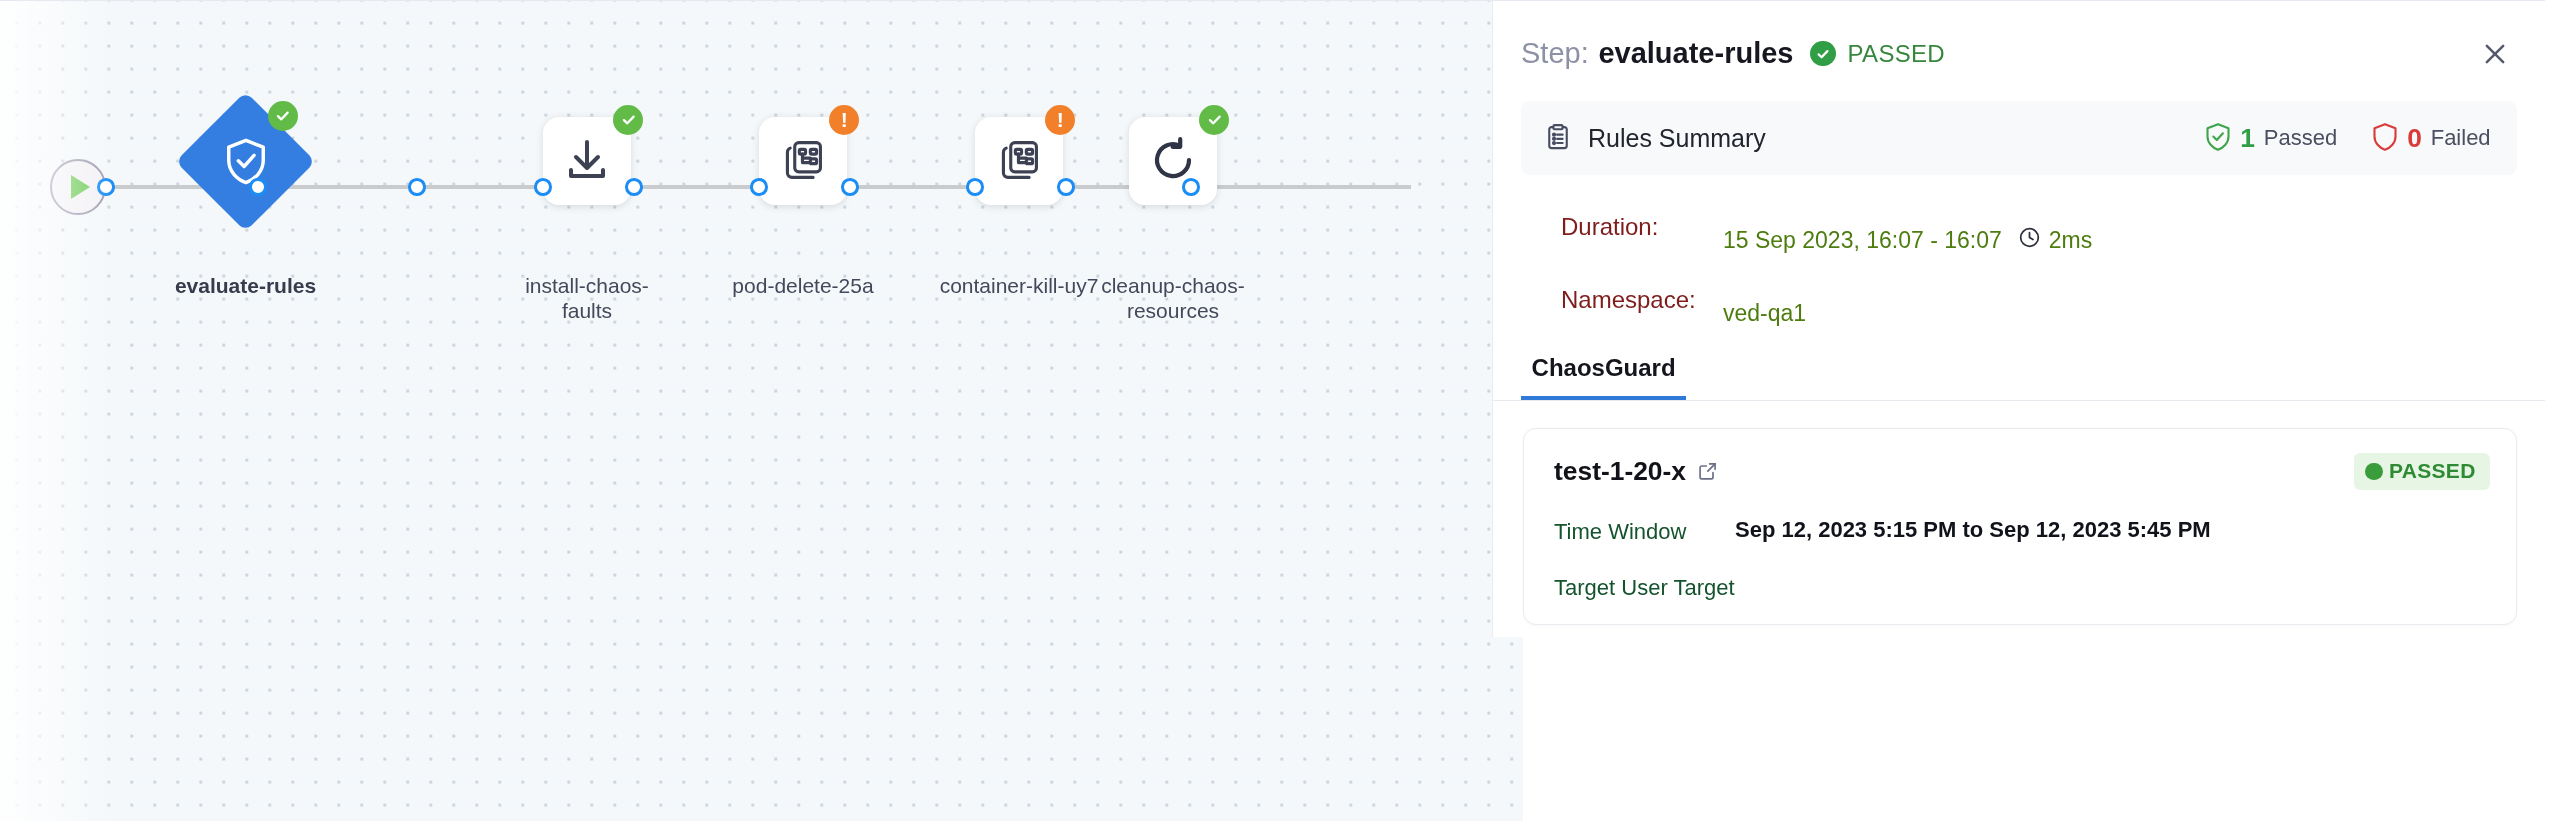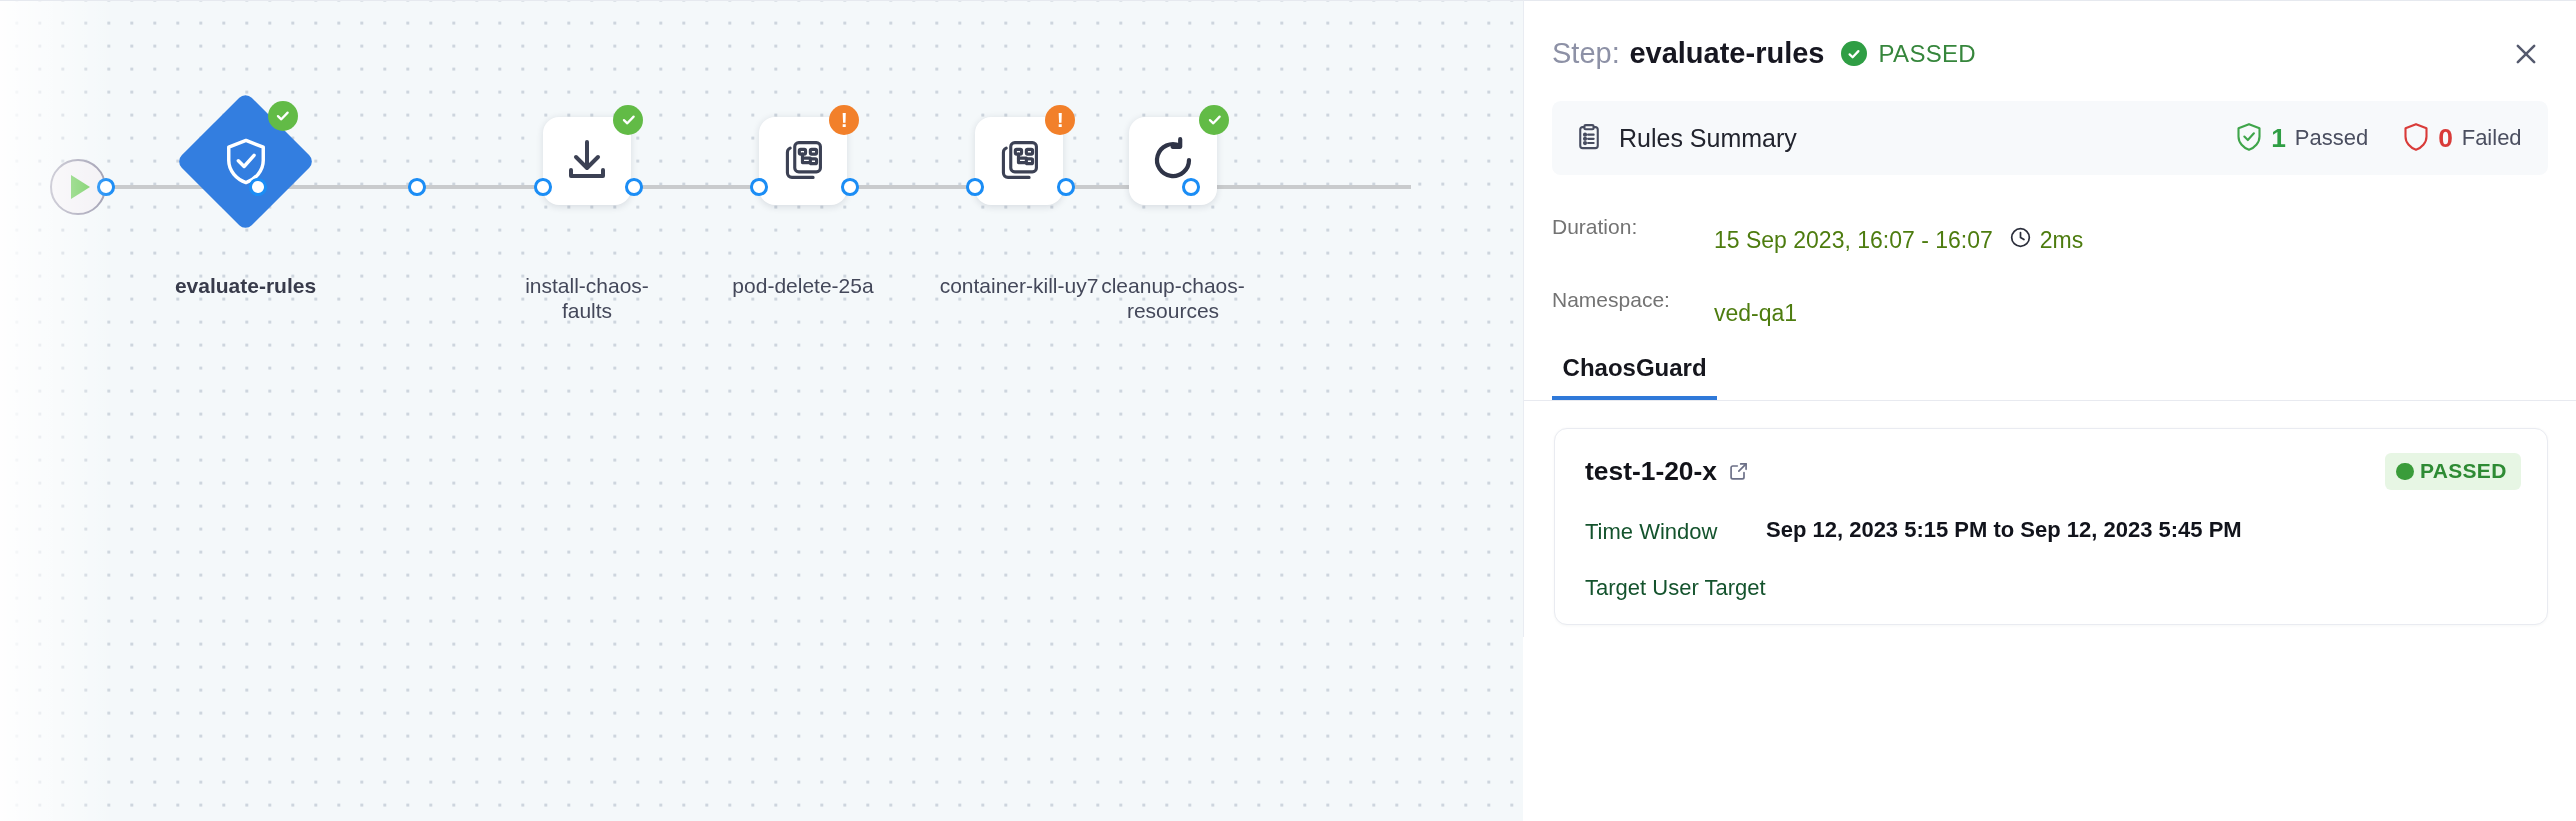--- a/index.html
+++ b/index.html
@@ -99,21 +99,21 @@
   }
   .badge-status.ok { background: #62bb46; }
   .badge-status.warn { background: #f2802a; }
   .bang {
     color: #ffffff; font-size: 21px; font-weight: 700; line-height: 1;
     font-family: "Liberation Sans", sans-serif;
   }
 
   
   #panel {
-    position: absolute; left: 1523px; top: 0;
+    position: absolute; left: 1492px; top: 0;
     width: 1053px; height: 637px;
     background: #ffffff;
     border-top: 1.8px solid #e6e9ef;
     border-left: 0.9px solid #e9ecf2;
     overflow: hidden;
   }
 
   .panel-header {
     display: flex; align-items: center;
     padding: 32px 30px 0 28px;
@@ -146,21 +146,21 @@
   .rules-right { margin-left: auto; display: flex; align-items: center; gap: 34px; }
   .count-grp { display: flex; align-items: center; }
   .count-num { font-size: 26.4px; font-weight: 700; margin-left: 8px; }
   .count-num.pass { color: #2f9e44; }
   .count-num.fail { color: #d93b39; }
   .count-word { font-size: 22px; color: #4b4f60; margin-left: 8.8px; }
 
   
   .meta { padding: 23px 28px 0 28px; }
   .meta-row { display: flex; align-items: center; margin-bottom: 17px; }
-  .meta-key { font-size: 21px; color: #737373; width: 162px; flex: none; }
+  .meta-key { font-size: 24px; color: #7f1d1d; width: 162px; flex: none; margin-left: 40px; }
   .meta-val { font-size: 23px; color: #4d7c0f; display: flex; align-items: center; margin-top: 28px; }
   .clock { margin: 0 8px 0 16px; }
 
   
   .tabs {
     margin-top: 18.5px;
     border-bottom: 1.3px solid #e8eaf0;
     padding: 0 28px;
     display: flex;
   }

